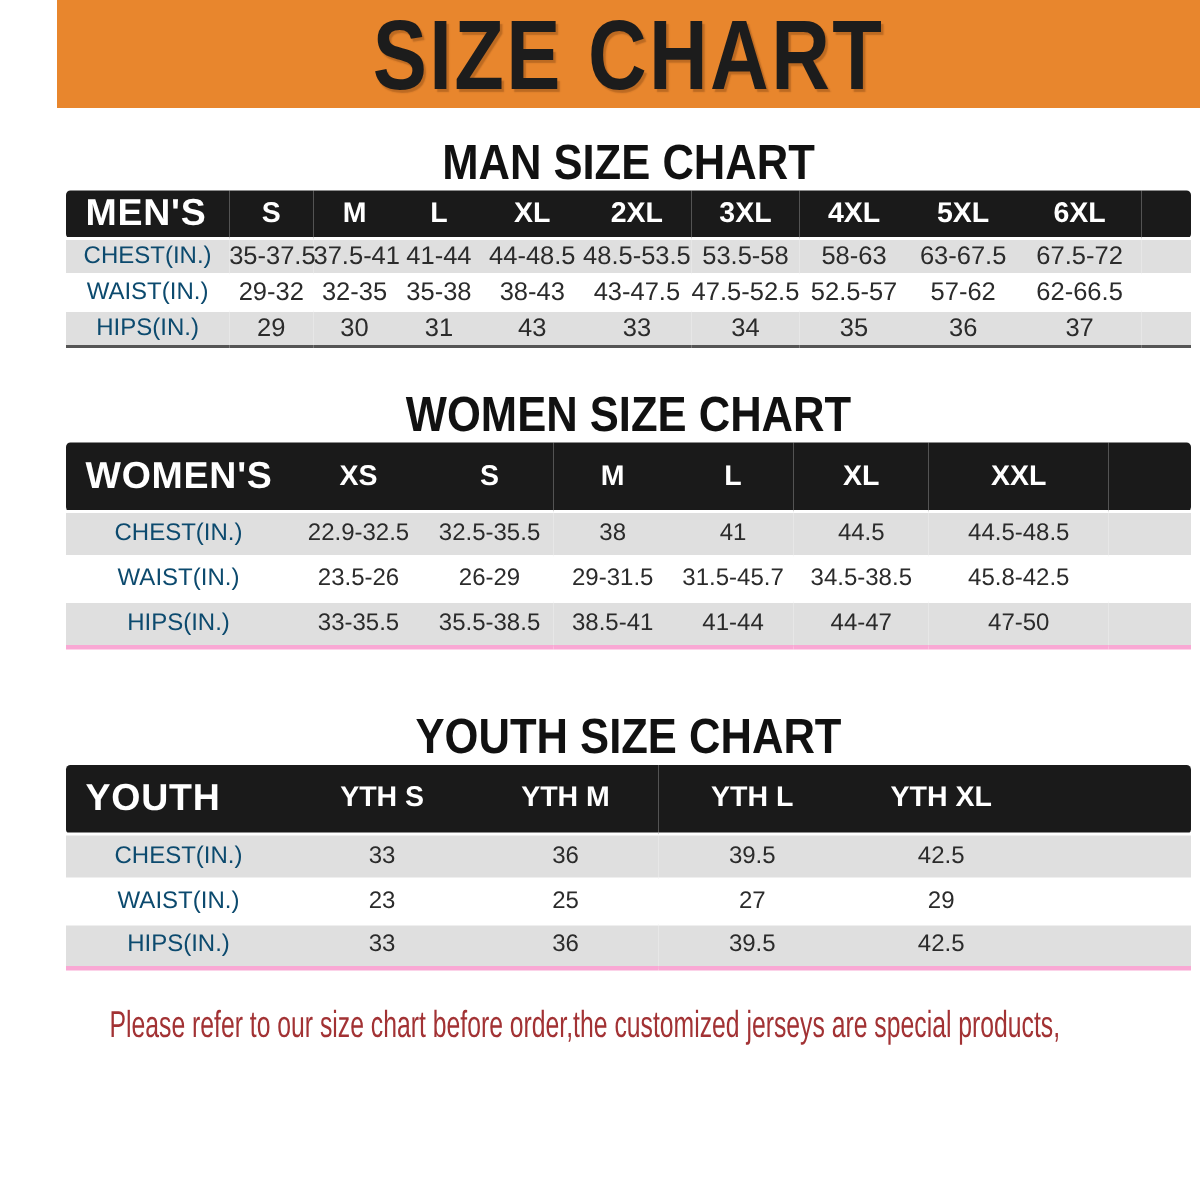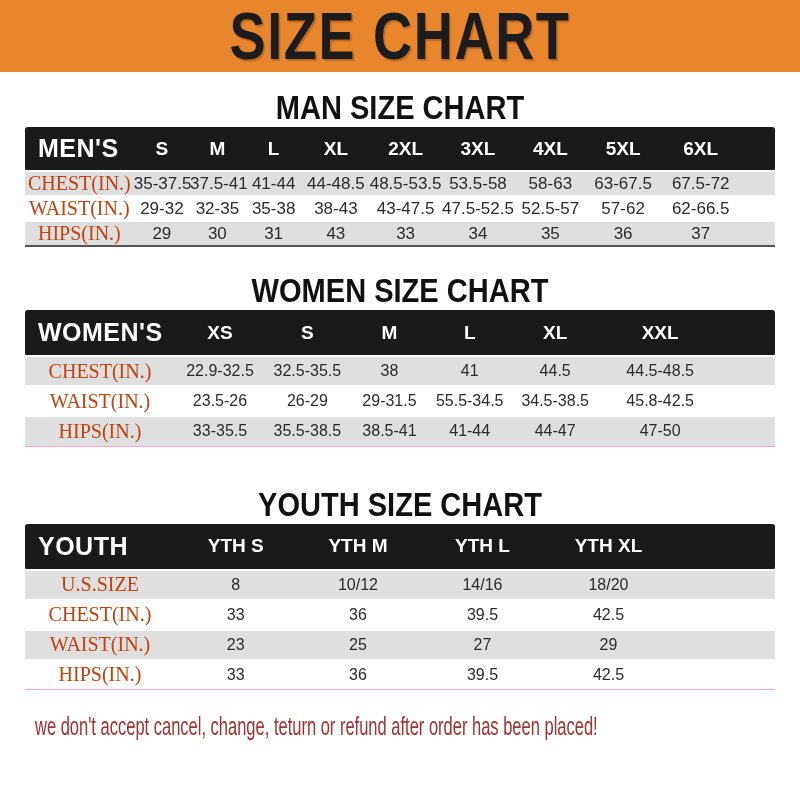--- a/index.html
+++ b/index.html
@@ -4,21 +4,21 @@
 <style>
   :root{
     --banner-bg:#E8862D;
     --bar-bg:#1A1A1A;
     --row-alt:#DFDFDF;
     --red:#A23234;
     --ink:#222;
   }
   *{margin:0;padding:0;box-sizing:border-box;}
   html,body{width:800px;background:#fff;font-family:"Liberation Sans",sans-serif;color:var(--ink);}
-  .page{width:800px;height:800px;background:#fff;overflow:hidden;}
+  .page{width:800px;height:800px;background:#fff;overflow:hidden;padding-left:38px;}
 
   
   .banner{height:72px;background:var(--banner-bg);display:flex;align-items:center;justify-content:center;}
   .banner .big-title{
     font-size:66px;font-weight:bold;color:#1c1c1c;letter-spacing:2px;line-height:1;
     display:inline-block;transform:scale(0.82,1.0);transform-origin:center;
     text-shadow:2px 2px 1px rgba(60,25,0,0.25);white-space:nowrap;
   }
 
   
@@ -46,29 +46,29 @@
   tr.hdr th.col-h{text-align:center;font-size:19px;font-weight:bold;white-space:nowrap;}
   tr.hdr th:first-child{border-radius:3px 0 0 3px;}
   tr.hdr th:last-child{border-radius:0 3px 3px 0;}
 
   table.size-table tbody td{
     text-align:center;vertical-align:middle;font-size:16px;color:#2b2b2b;
     border-top:2px solid #fff;white-space:nowrap;
   }
   table.size-table tbody tr:nth-child(odd) td{background:var(--row-alt);}
   table.size-table tbody tr:nth-child(even) td{background:#fff;}
-  table.size-table tbody td.row-label{font-size:20px;color:#c2410c;font-family:Liberation Serif, serif;}
-
-  
-  table.men tr.hdr th{height:44px;}
+  table.size-table tbody td.row-label{font-size:16px;color:#0c4a6e;}
+
+  
+  table.men tr.hdr th{height:32px;}
   table.men tbody td{height:24px;font-size:17px;}
   table.men{border-bottom:2px solid #555;}
   table.women tr.hdr th,table.youth tr.hdr th{height:46px;}
   table.women tbody td,table.youth tbody td{height:30px;}
-  table.women,table.youth{border-bottom:1px solid #f9a8d4;}
+  table.women,table.youth{border-bottom:3px solid #f9a8d4;}
 
   
   .disclaimer{margin:21px 0 0 35px;color:var(--red);}
   .disclaimer .dline{display:block;height:31px;line-height:31px;white-space:nowrap;}
   .disclaimer .dline span{
     display:inline-block;font-size:25px;font-weight:500;
     transform:scaleX(0.66);transform-origin:left center;white-space:nowrap;
   }
 </style>
 </head>
@@ -186,21 +186,21 @@
           <td>41</td>
           <td>44.5</td>
           <td>44.5-48.5</td>
           <td></td>
         </tr>
         <tr>
           <td class="row-label">WAIST(IN.)</td>
           <td>23.5-26</td>
           <td>26-29</td>
           <td>29-31.5</td>
-          <td>55.5-34.5</td>
+          <td>31.5-45.7</td>
           <td>34.5-38.5</td>
           <td>45.8-42.5</td>
           <td></td>
         </tr>
         <tr>
           <td class="row-label">HIPS(IN.)</td>
           <td>33-35.5</td>
           <td>35.5-38.5</td>
           <td>38.5-41</td>
           <td>41-44</td>
@@ -226,28 +226,20 @@
           <th class="bar-label">YOUTH</th>
           <th class="col-h">YTH S</th>
           <th class="col-h">YTH M</th>
           <th class="col-h">YTH L</th>
           <th class="col-h">YTH XL</th>
           <th></th>
         </tr>
       </thead>
       <tbody>
         <tr>
-          <td class="row-label">U.S.SIZE</td>
-          <td>8</td>
-          <td>10/12</td>
-          <td>14/16</td>
-          <td>18/20</td>
-          <td></td>
-        </tr>
-        <tr>
           <td class="row-label">CHEST(IN.)</td>
           <td>33</td>
           <td>36</td>
           <td>39.5</td>
           <td>42.5</td>
           <td></td>
         </tr>
         <tr>
           <td class="row-label">WAIST(IN.)</td>
           <td>23</td>
@@ -261,16 +253,16 @@
           <td>33</td>
           <td>36</td>
           <td>39.5</td>
           <td>42.5</td>
           <td></td>
         </tr>
       </tbody>
     </table>
 
   <div class="disclaimer">
-    <span class="dline"><span>we don't accept cancel, change, teturn or refund after order has been placed!</span></span>
+    <span class="dline"><span>Please refer to our size chart before order,the customized jerseys are special products,</span></span>
   </div>
 
 </div>
 
 </body></html>

